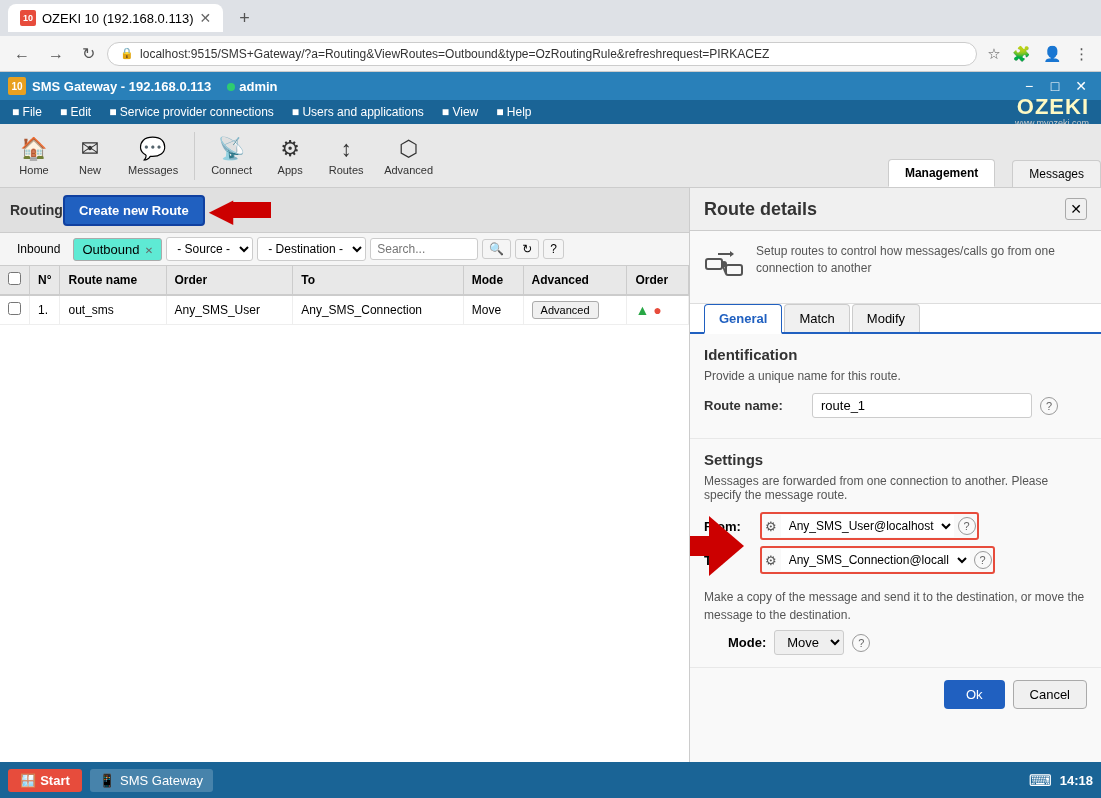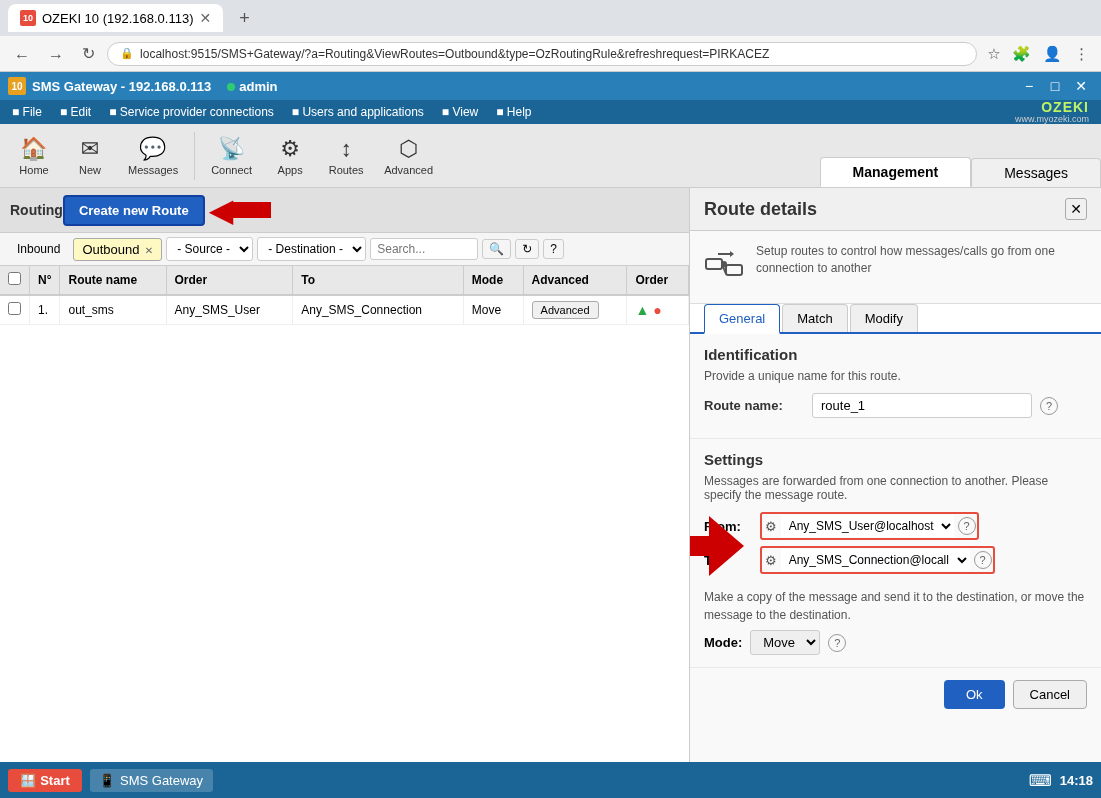--- a/index.html
+++ b/index.html
@@ -32,36 +32,36 @@
 
     
     .toolbar { background: #e8e8e8; height: 64px; display: flex; align-items: center; padding: 4px 8px; gap: 4px; border-bottom: 1px solid #ccc; position: relative; }
     .toolbar-btn { display: flex; flex-direction: column; align-items: center; justify-content: center; gap: 2px; background: none; border: none; cursor: pointer; padding: 4px 8px; border-radius: 3px; min-width: 52px; height: 56px; }
     .toolbar-btn-icon { font-size: 22px; color: #333; }
     .toolbar-btn-label { font-size: 11px; color: #333; }
     .toolbar-divider { width: 1px; height: 48px; background: #ccc; margin: 0 4px; }
 
     
     .top-right-tabs { position: absolute; right: 0; top: 0; bottom: 0; display: flex; align-items: flex-end; }
-    .top-tab { padding: 6px 32px; background: #f0f0f0; border: 1px solid #ccc; border-bottom: none; cursor: pointer; font-size: 14px; border-radius: 4px 4px 0 0; }
+    .top-tab { padding: 6px 16px; background: #f0f0f0; border: 1px solid #ccc; border-bottom: none; cursor: pointer; font-size: 12px; border-radius: 4px 4px 0 0; margin-left: 17px; }
     .top-tab.active { background: white; font-weight: bold; border-bottom: 1px solid white; }
 
     
     .main-content { display: flex; flex: 1; overflow: hidden; }
 
     
     .left-panel { width: 690px; background: white; display: flex; flex-direction: column; border-right: 1px solid #ccc; }
     .routing-header { background: #e0e0e0; padding: 6px 10px; display: flex; align-items: center; gap: 0; border-bottom: 1px solid #ccc; }
     .routing-label { font-size: 14px; font-weight: bold; color: #333; }
     .create-route-btn { background: #2060c0; color: white; border: 2px solid #1040a0; border-radius: 4px; padding: 6px 14px; font-size: 13px; font-weight: bold; cursor: pointer; }
 
     
     .filter-row { display: flex; align-items: center; gap: 4px; padding: 4px 8px; background: #f5f5f5; border-bottom: 1px solid #ccc; flex-wrap: wrap; }
     .filter-tab { padding: 3px 8px; font-size: 12px; cursor: pointer; border: 1px solid transparent; border-radius: 3px; }
-    .filter-tab.active { background: #fef9c3; border-color: #aaa; }
+    .filter-tab.active { background: #5eead4; border-color: #aaa; }
     .filter-tab-x { font-size: 10px; color: #666; margin-left: 2px; }
     .filter-select { padding: 3px 6px; border: 1px solid #ccc; border-radius: 3px; font-size: 12px; background: white; }
     .filter-search { padding: 3px 6px; border: 1px solid #ccc; border-radius: 3px; font-size: 12px; background: white; width: 108px; }
     .filter-btn { background: none; border: 1px solid #ccc; border-radius: 3px; padding: 2px 6px; cursor: pointer; font-size: 12px; }
 
     
     .routes-table { flex: 1; overflow-y: auto; }
     table { width: 100%; border-collapse: collapse; }
     th { background: #e8e8e8; padding: 6px 8px; text-align: left; font-size: 12px; font-weight: bold; border-bottom: 2px solid #ccc; border-right: 1px solid #ccc; }
     td { padding: 5px 8px; font-size: 12px; border-bottom: 1px solid #eee; border-right: 1px solid #eee; }
@@ -85,41 +85,41 @@
 
     
     .route-info-box { display: flex; align-items: flex-start; gap: 12px; padding: 12px 14px; border-bottom: 1px solid #ddd; }
     .route-icon { width: 48px; height: 48px; display: flex; align-items: center; justify-content: center; color: #555; font-size: 28px; }
     .route-info-text h3 { font-size: 14px; font-weight: bold; margin-bottom: 4px; }
     .route-info-text p { font-size: 12px; color: #555; line-height: 1.4; }
 
     
     .detail-tabs { display: flex; border-bottom: 2px solid #2060c0; padding: 0 14px; gap: 2px; background: white; }
     .detail-tab { padding: 6px 14px; font-size: 13px; cursor: pointer; border: 1px solid #ccc; border-bottom: none; border-radius: 4px 4px 0 0; background: #f0f0f0; }
-    .detail-tab.active { background: white; color: #2060c0; font-weight: normal; border-color: #2060c0; border-bottom: 2px solid white; margin-bottom: -2px; }
+    .detail-tab.active { background: white; color: #2060c0; font-weight: bold; border-color: #2060c0; border-bottom: 2px solid white; margin-bottom: -2px; }
 
     
     .section { padding: 12px 14px; border-bottom: 1px solid #e8e8e8; }
     .section-title { font-size: 15px; font-weight: bold; color: #333; margin-bottom: 6px; }
     .section-desc { font-size: 12px; color: #555; margin-bottom: 10px; }
     .field-row { display: flex; align-items: center; gap: 8px; margin-bottom: 8px; }
     .field-label { font-size: 13px; font-weight: bold; color: #333; min-width: 100px; }
     .field-input { border: 1px solid #ccc; border-radius: 3px; padding: 4px 8px; font-size: 13px; width: 220px; }
     .help-icon { display: inline-flex; align-items: center; justify-content: center; width: 18px; height: 18px; border: 1px solid #999; border-radius: 50%; font-size: 11px; color: #666; cursor: pointer; }
 
     
     .settings-field-row { display: flex; align-items: center; gap: 6px; margin-bottom: 6px; }
     .settings-label { font-size: 13px; font-weight: bold; min-width: 50px; }
     .settings-select-wrapper { display: flex; align-items: center; gap: 4px; border: 2px solid #e74c3c; border-radius: 3px; padding: 1px; }
     .gear-icon-small { color: #555; font-size: 13px; margin-left: 2px; }
     .settings-select { border: none; outline: none; font-size: 12px; padding: 3px 4px; background: white; min-width: 160px; }
 
     .copy-move-desc { font-size: 12px; color: #555; margin: 6px 0; line-height: 1.5; }
     .mode-row { display: flex; align-items: center; gap: 8px; }
-    .mode-label { font-size: 13px; font-weight: bold; }
+    .mode-label { font-size: 13px; font-weight: bold; margin-left: 24px; }
     .mode-select { border: 1px solid #ccc; border-radius: 3px; padding: 3px 8px; font-size: 13px; }
 
     
     .action-buttons { padding: 12px 14px; display: flex; justify-content: flex-end; gap: 8px; }
     .ok-btn { background: #2060c0; color: white; border: none; border-radius: 4px; padding: 6px 22px; font-size: 13px; cursor: pointer; }
     .cancel-btn { background: #f0f0f0; border: 1px solid #aaa; border-radius: 4px; padding: 6px 16px; font-size: 13px; cursor: pointer; }
 
     
     .taskbar { background: #1a6496; height: 36px; display: flex; align-items: center; padding: 0 8px; gap: 8px; position: absolute; bottom: 0; left: 0; right: 0; }
     .start-btn { background: #e74c3c; border: none; color: white; padding: 4px 12px; border-radius: 3px; font-size: 13px; font-weight: bold; cursor: pointer; display: flex; align-items: center; gap: 4px; }
@@ -173,21 +173,21 @@
 
     <div class="menu-bar">
       <span class="menu-item">■ File</span>
       <span class="menu-item">■ Edit</span>
       <span class="menu-item">■ Service provider connections</span>
       <span class="menu-item">■ Users and applications</span>
       <span class="menu-item">■ View</span>
       <span class="menu-item">■ Help</span>
 
       <div style="margin-left:auto; display:flex; flex-direction:column; align-items:flex-end; margin-right: 8px;">
-        <span style="font-size:14px; font-weight:900; color:#bef264; letter-spacing:1px; line-height:1;">OZEKI</span>
+        <span style="font-size:22px; font-weight:900; color:#fef9c3; letter-spacing:1px; line-height:1;">OZEKI</span>
         <span style="font-size:9px; color:#ccc;">www.myozeki.com</span>
       </div>
     </div>
 
     <div class="toolbar">
       <button class="toolbar-btn">
         <span class="toolbar-btn-icon">🏠</span>
         <span class="toolbar-btn-label">Home</span>
       </button>
       <button class="toolbar-btn">

